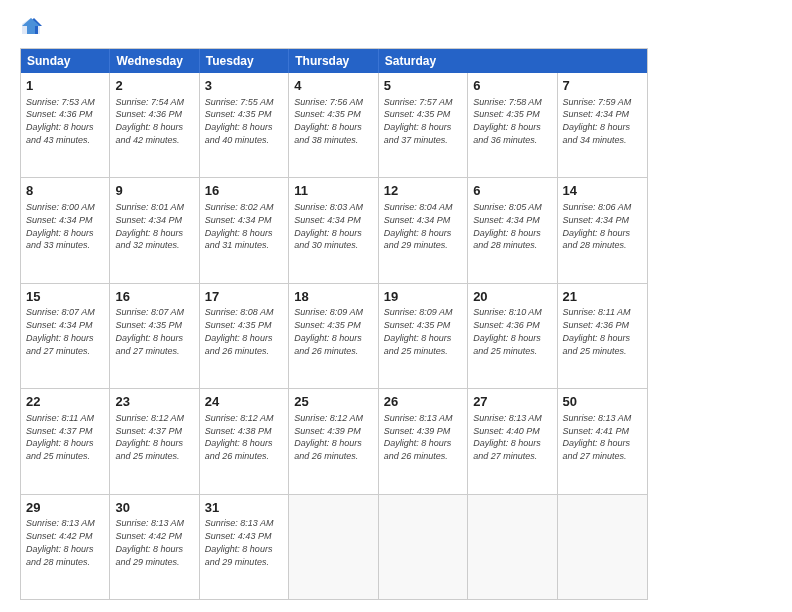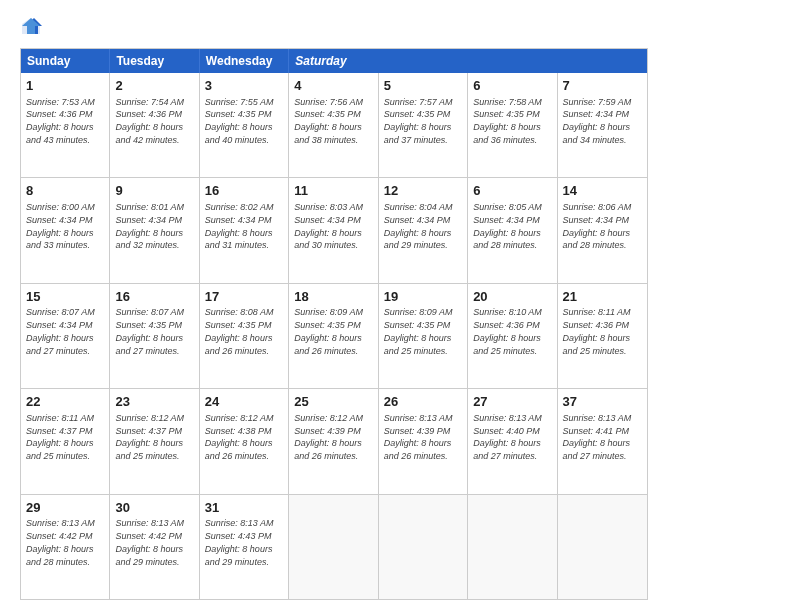--- a/index.html
+++ b/index.html
@@ -63,21 +63,21 @@
       background: #2563c7;
     }
     .cal-header-cell {
       color: #fff;
       font-size: 12px;
       font-weight: bold;
       padding: 5px 6px;
       text-align: left;
       border-right: 1px solid #3a74d4;
     }
-    .cal-header-cell:last-child { border-right: none; font-style: italic; }
+    .cal-header-cell:last-child { border-right: none; }
     .cal-body {
       flex: 1;
       display: flex;
       flex-direction: column;
     }
     .cal-row {
       display: grid;
       grid-template-columns: repeat(7, 1fr);
       flex: 1;
       border-top: 1px solid #ccc;
@@ -125,22 +125,23 @@
     </div>
     <div class="title-block">
       <div class="month-title"></div>
       <div class="subtitle"></div>
     </div>
   </div>
 
   <div class="calendar">
     <div class="cal-header" id="cal-header">
         <div class="cal-header-cell">Sunday</div>
+        <div class="cal-header-cell">Wednesday</div>
         <div class="cal-header-cell">Tuesday</div>
-        <div class="cal-header-cell">Wednesday</div>
+        <div class="cal-header-cell">Thursday</div>
         <div class="cal-header-cell">Saturday</div>
       </div>
     <div class="cal-body" id="cal-body">
         <div class="cal-row">
           <div class="cal-cell">
         <span class="day-num">1</span>
         <span class="cell-text">Sunrise: 7:53 AM<br>Sunset: 4:36 PM<br>Daylight: 8 hours<br>and 43 minutes.</span>
       </div>
           <div class="cal-cell">
         <span class="day-num">2</span>
@@ -246,21 +247,21 @@
       </div>
           <div class="cal-cell">
         <span class="day-num">26</span>
         <span class="cell-text">Sunrise: 8:13 AM<br>Sunset: 4:39 PM<br>Daylight: 8 hours<br>and 26 minutes.</span>
       </div>
           <div class="cal-cell">
         <span class="day-num">27</span>
         <span class="cell-text">Sunrise: 8:13 AM<br>Sunset: 4:40 PM<br>Daylight: 8 hours<br>and 27 minutes.</span>
       </div>
           <div class="cal-cell">
-        <span class="day-num">37</span>
+        <span class="day-num">50</span>
         <span class="cell-text">Sunrise: 8:13 AM<br>Sunset: 4:41 PM<br>Daylight: 8 hours<br>and 27 minutes.</span>
       </div>
         </div>
         <div class="cal-row">
           <div class="cal-cell">
         <span class="day-num">29</span>
         <span class="cell-text">Sunrise: 8:13 AM<br>Sunset: 4:42 PM<br>Daylight: 8 hours<br>and 28 minutes.</span>
       </div>
           <div class="cal-cell">
         <span class="day-num">30</span>

